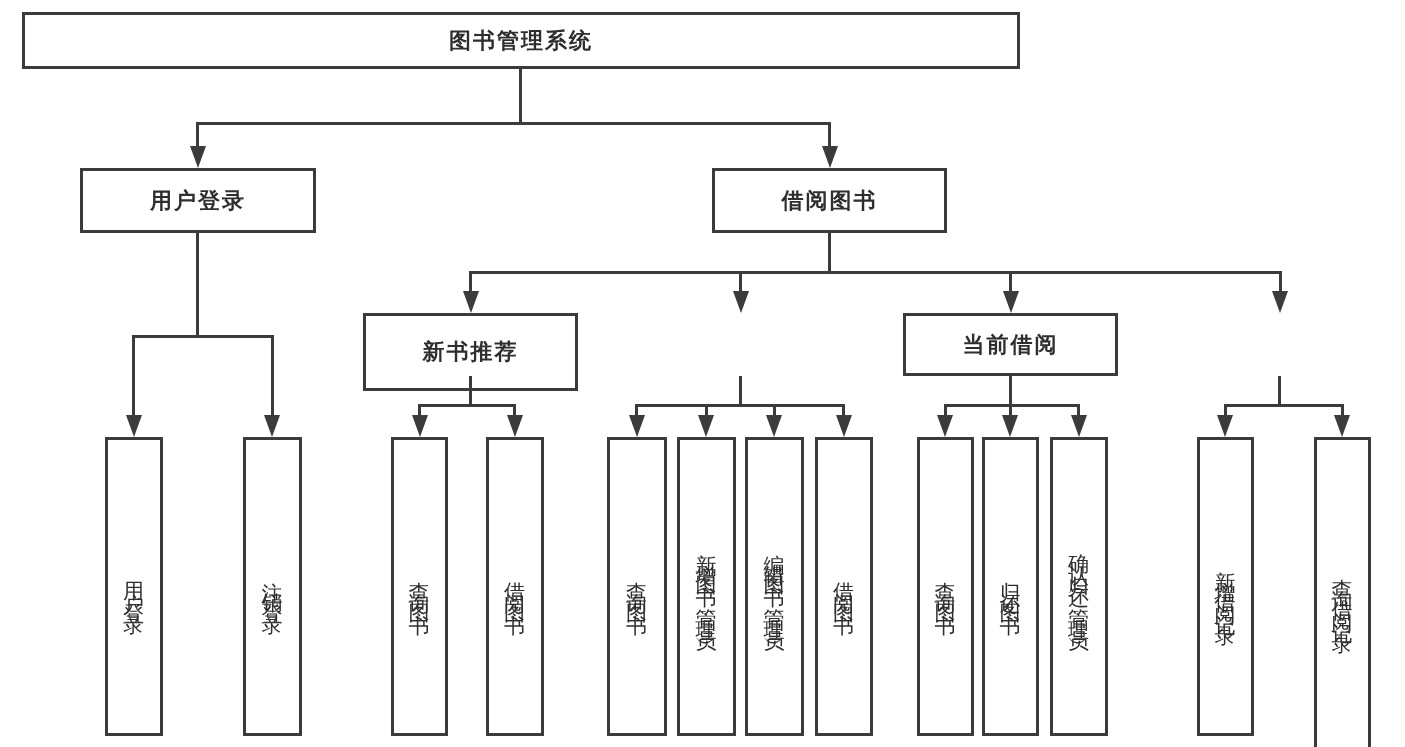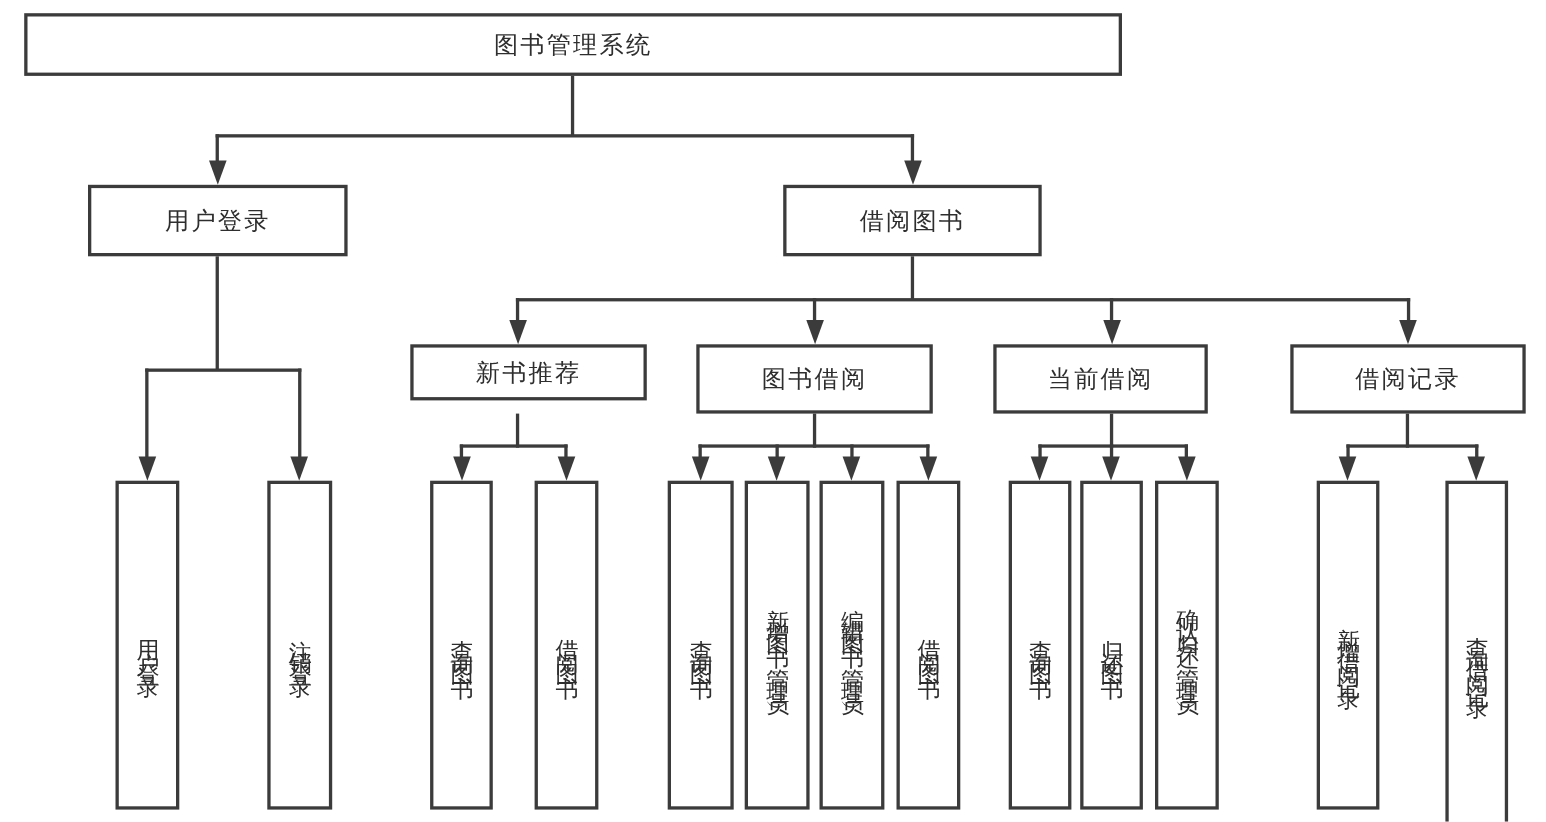--- a/index.html
+++ b/index.html
@@ -12,20 +12,21 @@
   }
   .box {
     position:absolute; box-sizing:border-box;
     border:3px solid var(--line, #3b3b3b);
     background:#fff;
     display:flex; align-items:center; justify-content:center;
   }
   .hlabel {
     font-size:22px; letter-spacing:2px; white-space:nowrap;
     color: var(--text, #2e2e2e);
+    font-weight: bold;
   }
   .leaf { top:437px; height:299px; }
   .vtext {
     writing-mode:vertical-rl; text-orientation:mixed;
     font-size:21px; letter-spacing:11px; line-height:1;
     white-space:nowrap; color: var(--text, #2e2e2e);
   }
   .vl { position:absolute; width:3px; background:var(--line, #3b3b3b); }
   .hl { position:absolute; height:3px; background:var(--line, #3b3b3b); }
   .arrow {
@@ -68,31 +69,25 @@
   <div class="hl" style="left:469px;top:271px;width:813px"></div>
   <div class="vl" style="left:469px;top:271px;height:22px"></div>
   <div class="arrow" style="left:463px;top:291px"></div>
   <div class="vl" style="left:739px;top:271px;height:22px"></div>
   <div class="arrow" style="left:733px;top:291px"></div>
   <div class="vl" style="left:1009px;top:271px;height:22px"></div>
   <div class="arrow" style="left:1003px;top:291px"></div>
   <div class="vl" style="left:1279px;top:271px;height:22px"></div>
   <div class="arrow" style="left:1272px;top:291px"></div>
 
-  <div class="box" style="left:373px;top:313px;width:215px;height:51px">
+  <div class="box" style="left:363px;top:313px;width:215px;height:78px">
     <span class="hlabel">新书推荐</span>
   </div>
-  <div class="box" style="left:633px;top:313px;width:215px;height:63px">
-    <span class="hlabel">图书借阅</span>
-  </div>
-  <div class="box" style="left:903px;top:313px;width:195px;height:63px">
+  <div class="box" style="left:903px;top:313px;width:215px;height:63px">
     <span class="hlabel">当前借阅</span>
-  </div>
-  <div class="box" style="left:1173px;top:313px;width:214px;height:63px">
-    <span class="hlabel">借阅记录</span>
   </div>
 
   <div class="vl" style="left:196px;top:233px;height:104px"></div>
   <div class="hl" style="left:132px;top:335px;width:142px"></div>
   <div class="vl" style="left:132px;top:335px;height:82px"></div>
   <div class="arrow" style="left:126px;top:415px"></div>
   <div class="vl" style="left:271px;top:335px;height:82px"></div>
   <div class="arrow" style="left:264px;top:415px"></div>
 
   <div class="vl" style="left:469px;top:376px;height:31px"></div>

